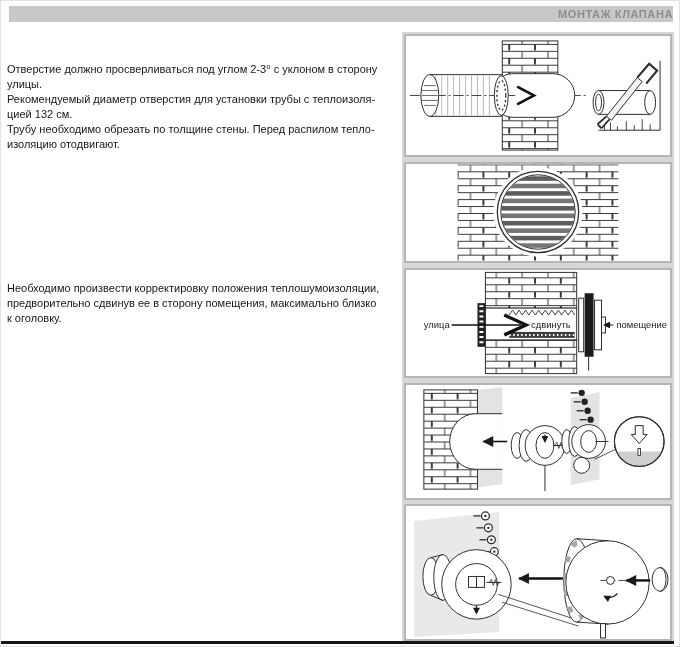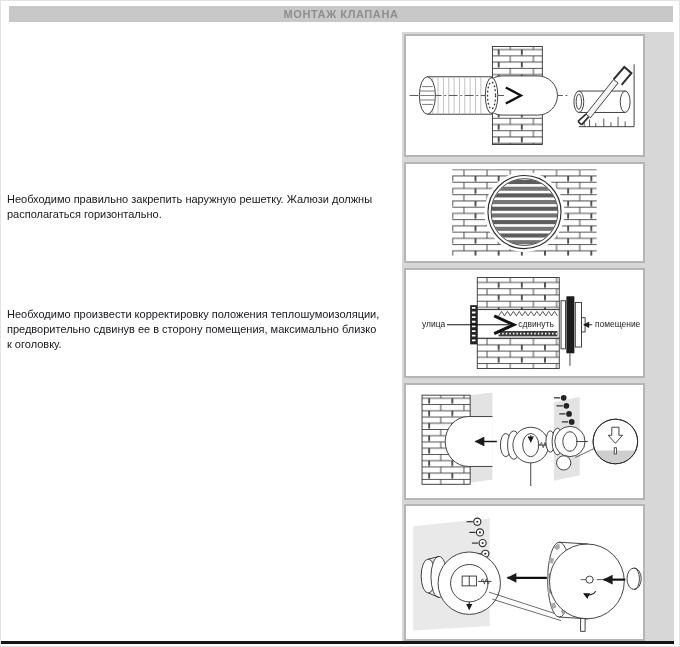--- a/index.html
+++ b/index.html
@@ -1,25 +1,25 @@
 <!DOCTYPE html>
 <html><head>
 <meta charset="utf-8">
 <style>
   html,body{margin:0;padding:0;background:#fff;}
   #page{position:relative;width:680px;height:647px;background:#fff;
         font-family:"Liberation Sans","DejaVu Sans",sans-serif;
         border:1px solid #e3e3e3;box-sizing:border-box;overflow:hidden;}
   .hdr{position:absolute;left:8px;top:5px;width:664px;height:16px;background:#c8c8c8;
-       text-align:center;font-weight:bold;font-size:11px;line-height:16px;
+       text-align:right;font-weight:bold;font-size:11px;line-height:16px;
        color:#8e8e8e;letter-spacing:.6px;}
   .para{position:absolute;left:6px;white-space:pre;font-size:11px;line-height:14.9px;
         color:#17171c;}
   .colbg{position:absolute;left:401px;top:31px;width:272px;height:610px;background:#d7d7d7;}
-  .panel{position:absolute;left:403px;width:241px;background:#fff;
+  .panel{position:absolute;left:403px;width:268px;background:#fff;
          border:2px solid #b5b5b5;box-sizing:border-box;}
   .panel svg{display:block;width:100%;height:100%;}
   .cl{stroke:#333;stroke-width:.9;stroke-dasharray:10 3 2 3;}
   .lbl{font-family:"Liberation Sans","DejaVu Sans",sans-serif;font-size:9.5px;}
   .bot{position:absolute;left:0;top:640px;width:673px;height:3px;background:#151515;}
 </style>
 </head>
 <body>
 
 <div id="page">
@@ -36,23 +36,27 @@
       </pattern>
       <marker id="ah" viewBox="0 0 10 10" refX="9" refY="5" markerWidth="13" markerHeight="11" markerUnits="userSpaceOnUse" orient="auto">
           <path d="M0,0 L10,5 L0,10 z" fill="#1b1b1b"></path>
         </marker>
       <marker id="ahs" viewBox="0 0 10 10" refX="8" refY="5" markerWidth="8" markerHeight="7" markerUnits="userSpaceOnUse" orient="auto">
           <path d="M0,0 L10,5 L0,10 z" fill="#1b1b1b"></path>
         </marker>
     </defs>
   </svg>
 
-  <div class="para" style="top:191px">Необходимо правильно закрепить наружную решетку. Жалюзи должны
-располагаться горизонтально.</div>
-  <div class="para" style="top:306px">Необходимо произвести корректировку положения теплошумоизоляции,
+  <div class="para" style="top:61px">Отверстие должно просверливаться под углом 2-3⁰ с уклоном в сторону
+улицы.
+Рекомендуемый диаметр отверстия для установки трубы с теплоизоля-
+цией 132 см.
+Трубу необходимо обрезать по толщине стены. Перед распилом тепло-
+изоляцию отодвигают.</div>
+  <div class="para" style="top:280px">Необходимо произвести корректировку положения теплошумоизоляции,
 предворительно сдвинув ее в сторону помещения, максимально близко
 к оголовку.</div>
 
   <div class="colbg"></div>
 
   <div class="panel" style="top:33px;height:123px">
     <svg viewBox="0 0 266 118">
       <g stroke="#2e2e2e" stroke-width="1" fill="none">
         <line class="cl" x1="4" y1="59" x2="184" y2="59"></line>
         <rect x="97" y="4" width="56" height="110" fill="url(#brick)"></rect>

